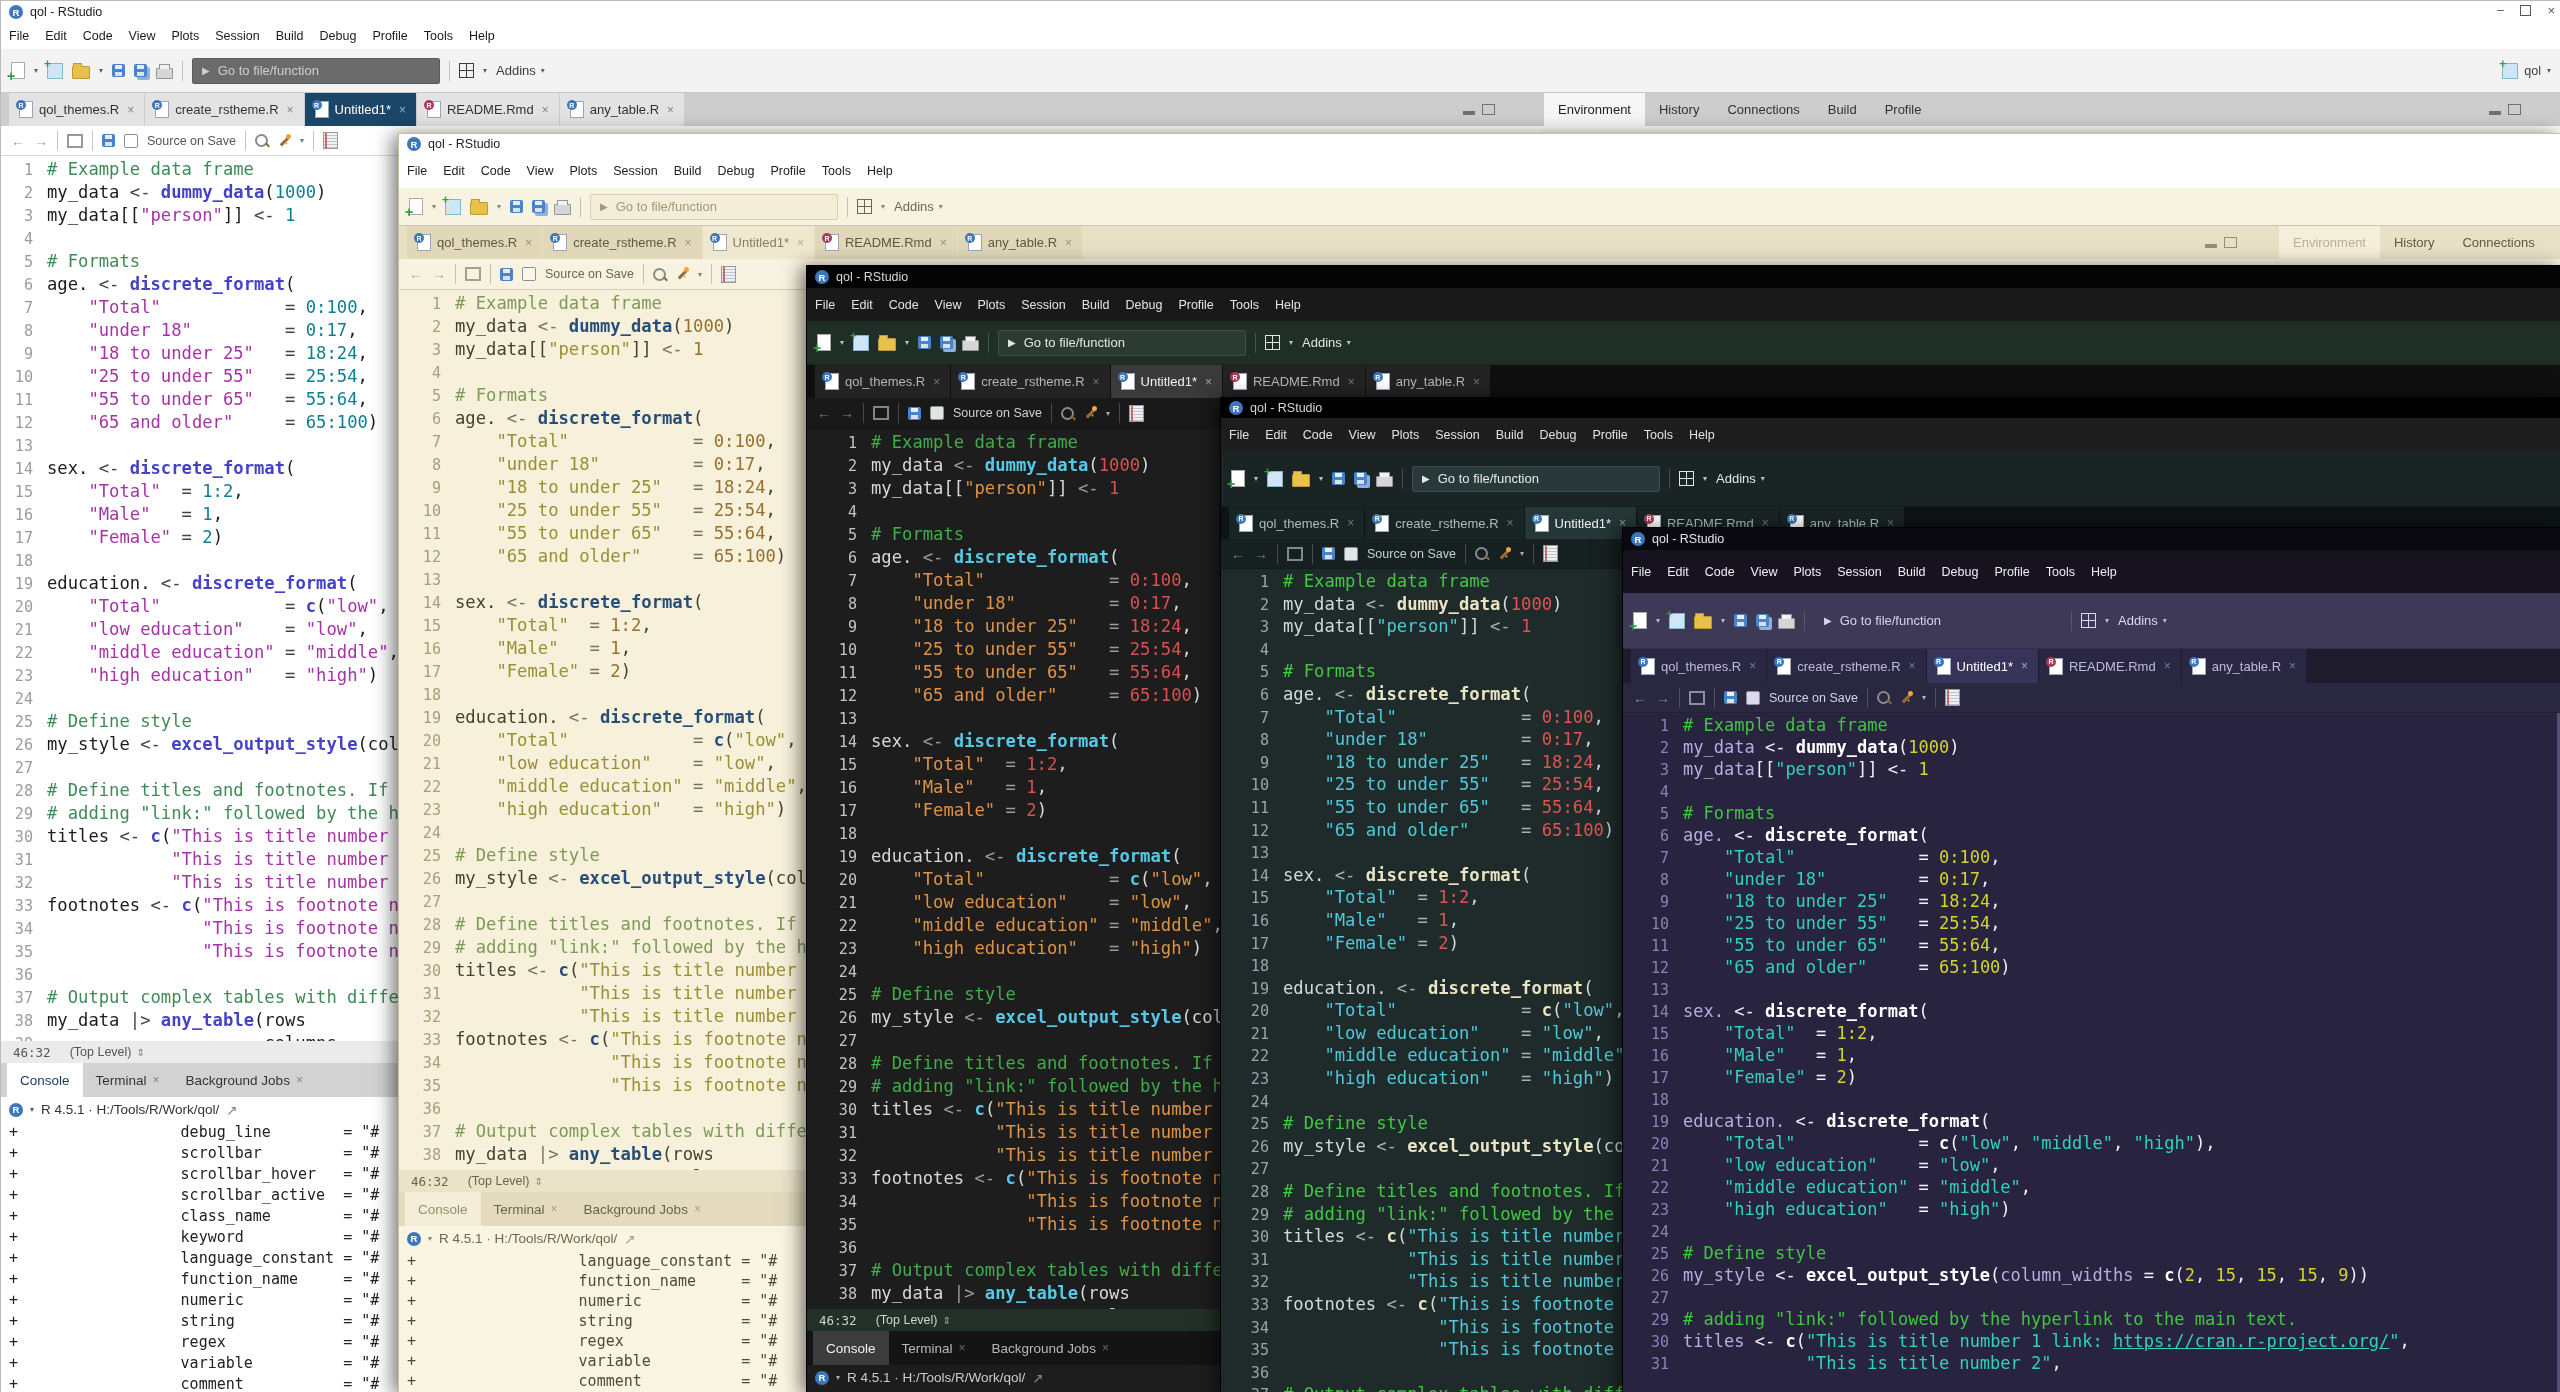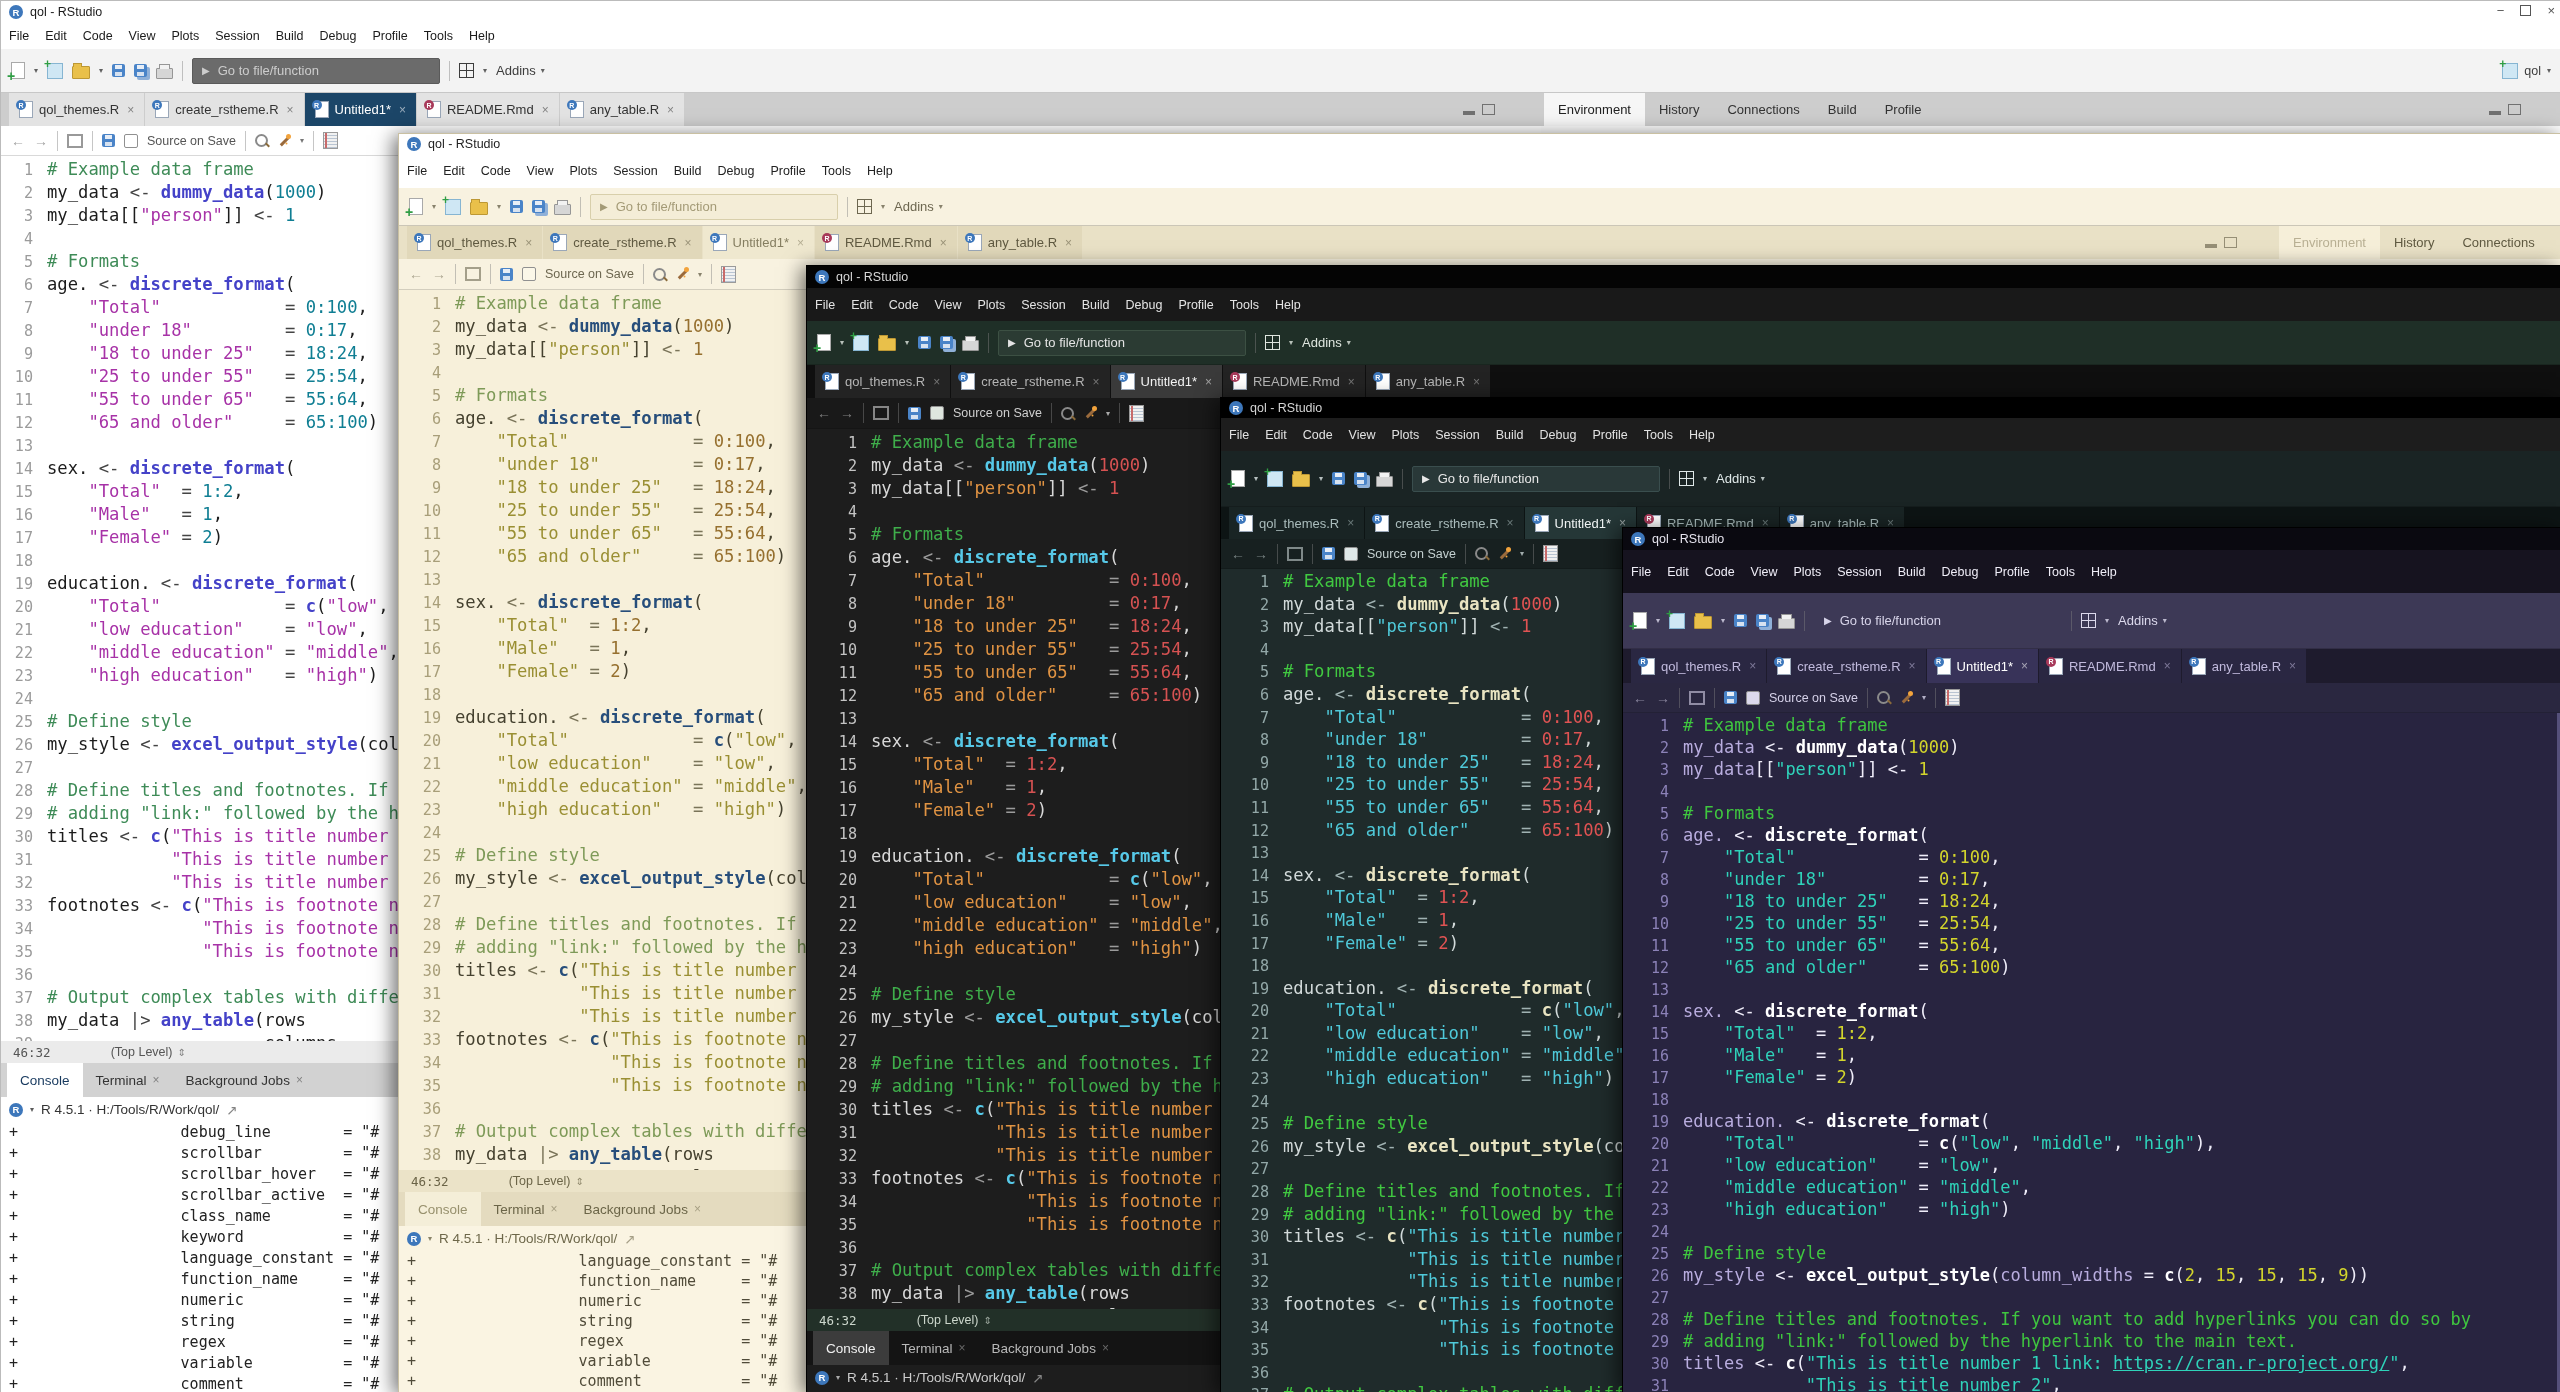--- a/index.html
+++ b/index.html
@@ -29,21 +29,21 @@
   .editor{position:relative;background:var(--ed-bg);overflow:hidden;padding-top:2px;}
   .cl{white-space:pre;font-family:"DejaVu Sans Mono",monospace;color:var(--txt);}
   .ln{display:inline-block;text-align:right;padding-right:14px;color:var(--ln);font-size:.88em;}
   .tk-com{color:var(--com);} .tk-str{color:var(--str);} .tk-num{color:var(--num);}
   .tk-fn{color:var(--fn);font-weight:bold;} .tk-idf{color:var(--idf);} .tk-op{color:var(--op);}
   .tk-url{text-decoration:underline;}
   
   .statusbar{display:flex;align-items:center;background:var(--status-bg);color:var(--status-tx);
              font-size:12.5px;padding:0 12px;}
   .statusbar .pos{font-family:"DejaVu Sans Mono",monospace;}
-  .statusbar .scope{margin-left:60px;}
+  .statusbar .scope{margin-left:19px;}
   .ctabs{display:flex;align-items:flex-end;background:var(--cstrip-bg);padding-left:6px;}
   .ctab{display:flex;align-items:center;gap:6px;height:100%;padding:0 13px;font-size:13.5px;
         color:var(--ctab-tx);white-space:nowrap;}
   .ctab.active{background:var(--ctab-bg);color:var(--ctabact-tx);}
   .ctab .x{opacity:.5;font-size:12px;}
   .chead{display:flex;align-items:center;gap:7px;background:var(--con-bg);color:var(--chead-tx);
          font-size:13.5px;padding:0 8px;}
   .cbody{background:var(--con-bg);color:var(--con-tx);font-family:"DejaVu Sans Mono",monospace;
          white-space:pre;overflow:hidden;padding-left:8px;}
   .envpanel{position:absolute;background:#fdfdfd;}
@@ -910,21 +910,20 @@
         <div class="cl" style="line-height:21px"><span class="ln" style="width:46px">18</span></div>
         <div class="cl" style="line-height:21px"><span class="ln" style="width:46px">19</span><span class="tk-idf">education.</span> <span class="tk-op">&lt;-</span> <span class="tk-fn">discrete_format</span>(</div>
         <div class="cl" style="line-height:21px"><span class="ln" style="width:46px">20</span>    <span class="tk-str">"Total"</span>            <span class="tk-op">=</span> <span class="tk-fn">c</span>(<span class="tk-str">"low"</span>, <span class="tk-str">"middle"</span>, <span class="tk-str">"high"</span>),</div>
         <div class="cl" style="line-height:21px"><span class="ln" style="width:46px">21</span>    <span class="tk-str">"low education"</span>    <span class="tk-op">=</span> <span class="tk-str">"low"</span>,</div>
         <div class="cl" style="line-height:21px"><span class="ln" style="width:46px">22</span>    <span class="tk-str">"middle education"</span> <span class="tk-op">=</span> <span class="tk-str">"middle"</span>,</div>
         <div class="cl" style="line-height:21px"><span class="ln" style="width:46px">23</span>    <span class="tk-str">"high education"</span>   <span class="tk-op">=</span> <span class="tk-str">"high"</span>)</div>
         <div class="cl" style="line-height:21px"><span class="ln" style="width:46px">24</span></div>
         <div class="cl" style="line-height:21px"><span class="ln" style="width:46px">25</span><span class="tk-com"># Define style</span></div>
         <div class="cl" style="line-height:21px"><span class="ln" style="width:46px">26</span><span class="tk-idf">my_style</span> <span class="tk-op">&lt;-</span> <span class="tk-fn">excel_output_style</span>(<span class="tk-idf">column_widths</span> <span class="tk-op">=</span> <span class="tk-fn">c</span>(<span class="tk-num">2</span>, <span class="tk-num">15</span>, <span class="tk-num">15</span>, <span class="tk-num">15</span>, <span class="tk-num">9</span>))</div>
         <div class="cl" style="line-height:21px"><span class="ln" style="width:46px">27</span></div>
-        <div class="cl" style="line-height:21px"><span class="ln" style="width:46px">28</span><span class="tk-com"># Define titles and footnotes. If you want to add hyperlinks you can do so by</span></div>
         <div class="cl" style="line-height:21px"><span class="ln" style="width:46px">29</span><span class="tk-com"># adding "link:" followed by the hyperlink to the main text.</span></div>
         <div class="cl" style="line-height:21px"><span class="ln" style="width:46px">30</span><span class="tk-idf">titles</span> <span class="tk-op">&lt;-</span> <span class="tk-fn">c</span>(<span class="tk-str">"This is title number 1 link: <span class="tk-url">https://cran.r-project.org/</span>"</span>,</div>
         <div class="cl" style="line-height:21px"><span class="ln" style="width:46px">31</span>            <span class="tk-str">"This is title number 2"</span>,</div>
       </div>
 
     <div class="vsb" style="top: 185px; bottom: 0px;"></div>
   </div>
   </div>
 
 </body></html>

